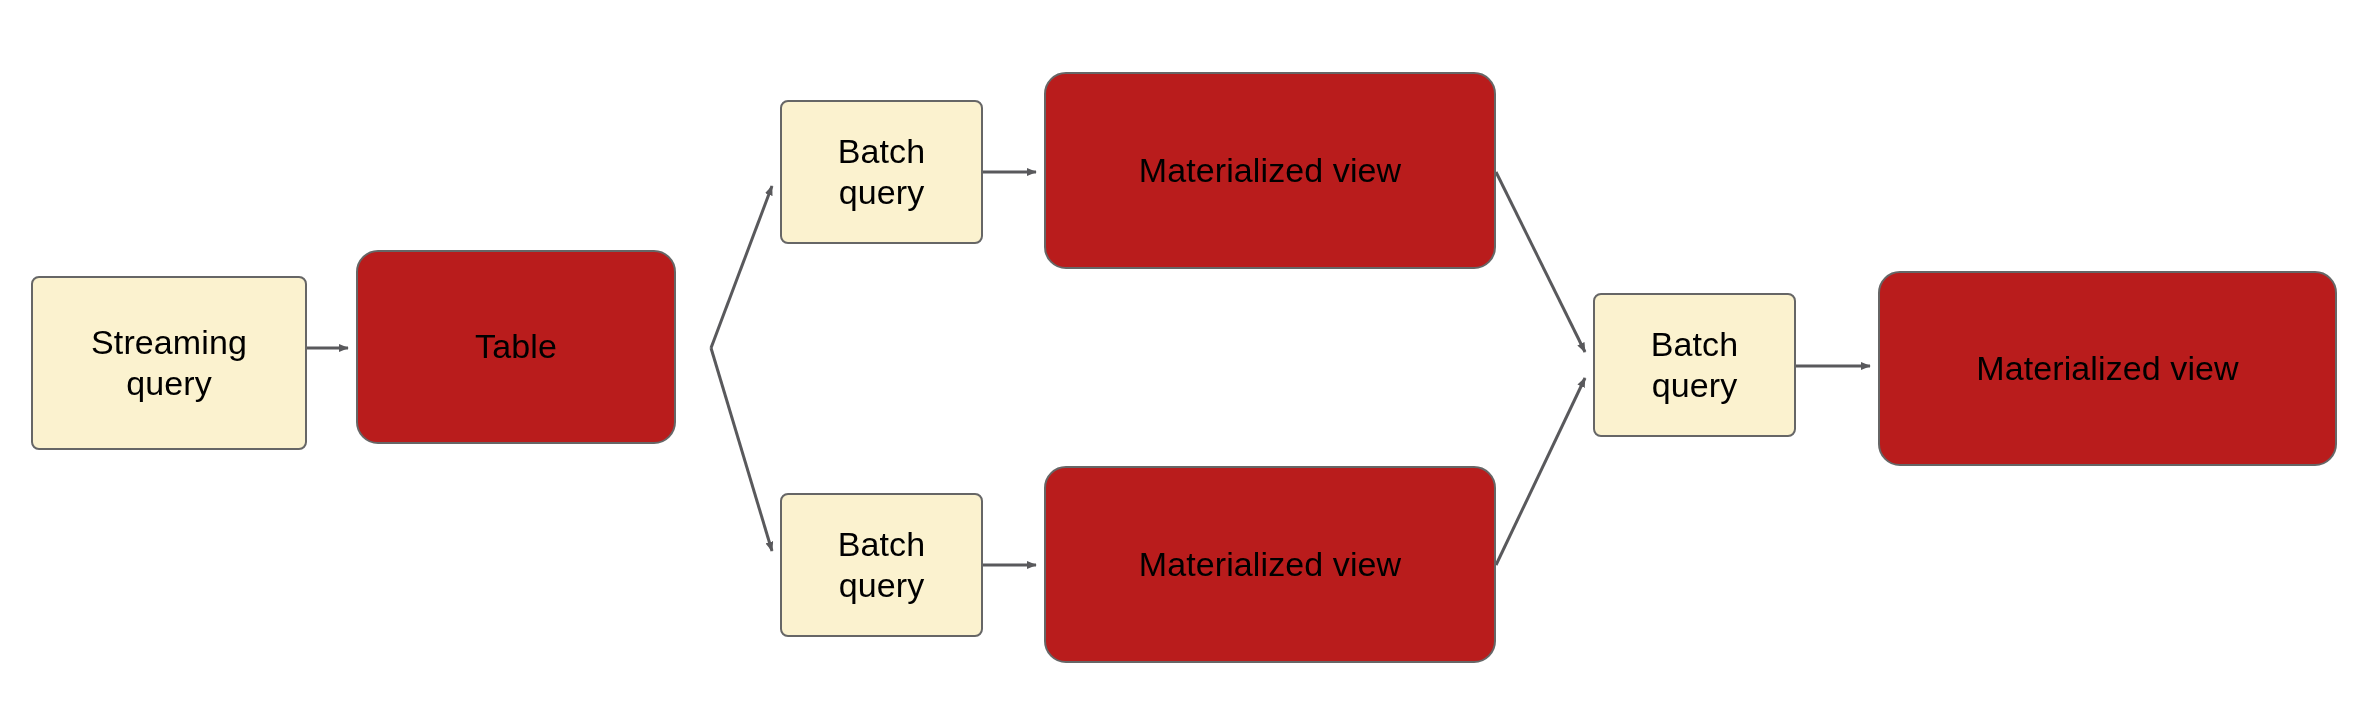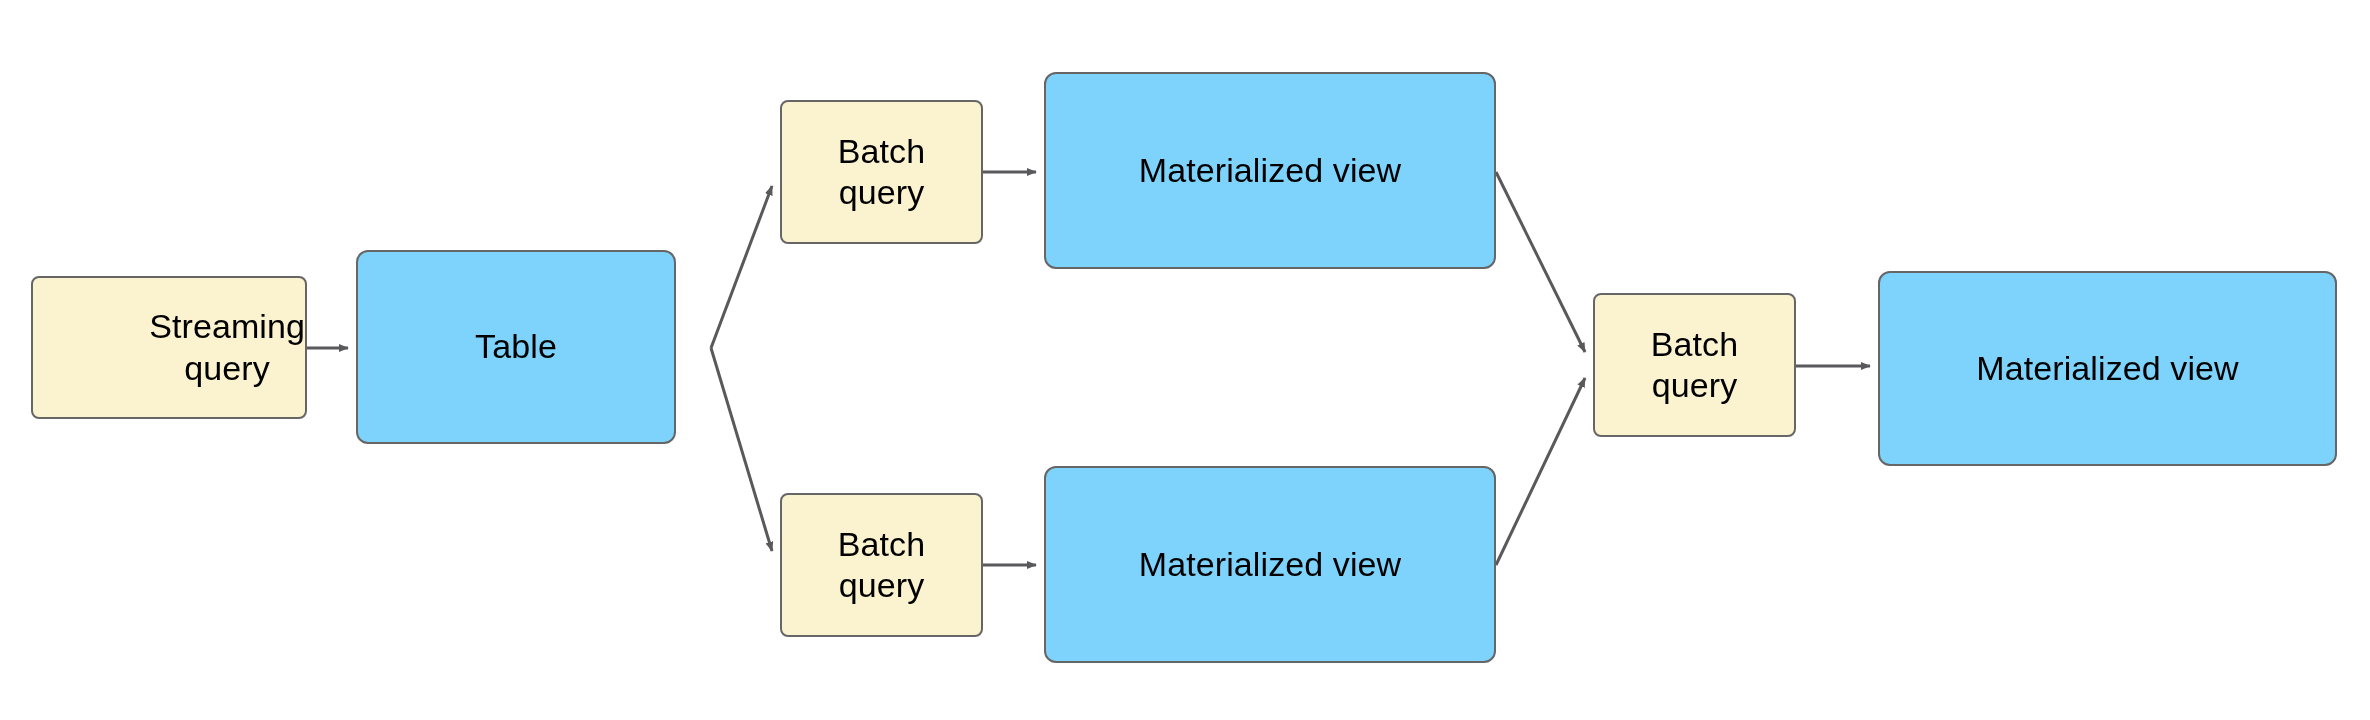--- a/index.html
+++ b/index.html
@@ -39,22 +39,22 @@
     letter-spacing: 0.1px;
     border: 2px solid #666666;
     white-space: pre-line;
     z-index: 2;
   }
   .node.query {
     background: #fbf2cf;
     border-radius: 8px;
   }
   .node.store {
-    background: #7dd3fc;
-    border-radius: 12px;
+    background: #b91c1c;
+    border-radius: 22px;
   }
   .node-label {
     display: block;
     white-space: pre-line;
   }
 </style>
 </head>
 <body>
 
 <div id="canvas">
@@ -92,21 +92,21 @@
 
     <g>
       <line x1="1496" y1="565" x2="1585" y2="378" stroke="#59595c" stroke-width="3" marker-end="url(#arrowhead)"></line>
     </g>
 
     <g>
       <line x1="1796" y1="366" x2="1870" y2="366" stroke="#59595c" stroke-width="3" marker-end="url(#arrowhead)"></line>
     </g>
   </svg>
 
-  <div class="node query" style="left:31px; top:276px; width:276px; height:143px;justify-content:flex-end;">
+  <div class="node query" style="left:31px; top:276px; width:276px; height:174px;">
     <span class="node-label">Streaming
 query</span>
   </div>
 
   <div class="node store" style="left:356px; top:250px; width:320px; height:194px;">
     <span class="node-label">Table</span>
   </div>
 
   <div class="node query" style="left:780px; top:100px; width:203px; height:144px;">
     <span class="node-label">Batch

